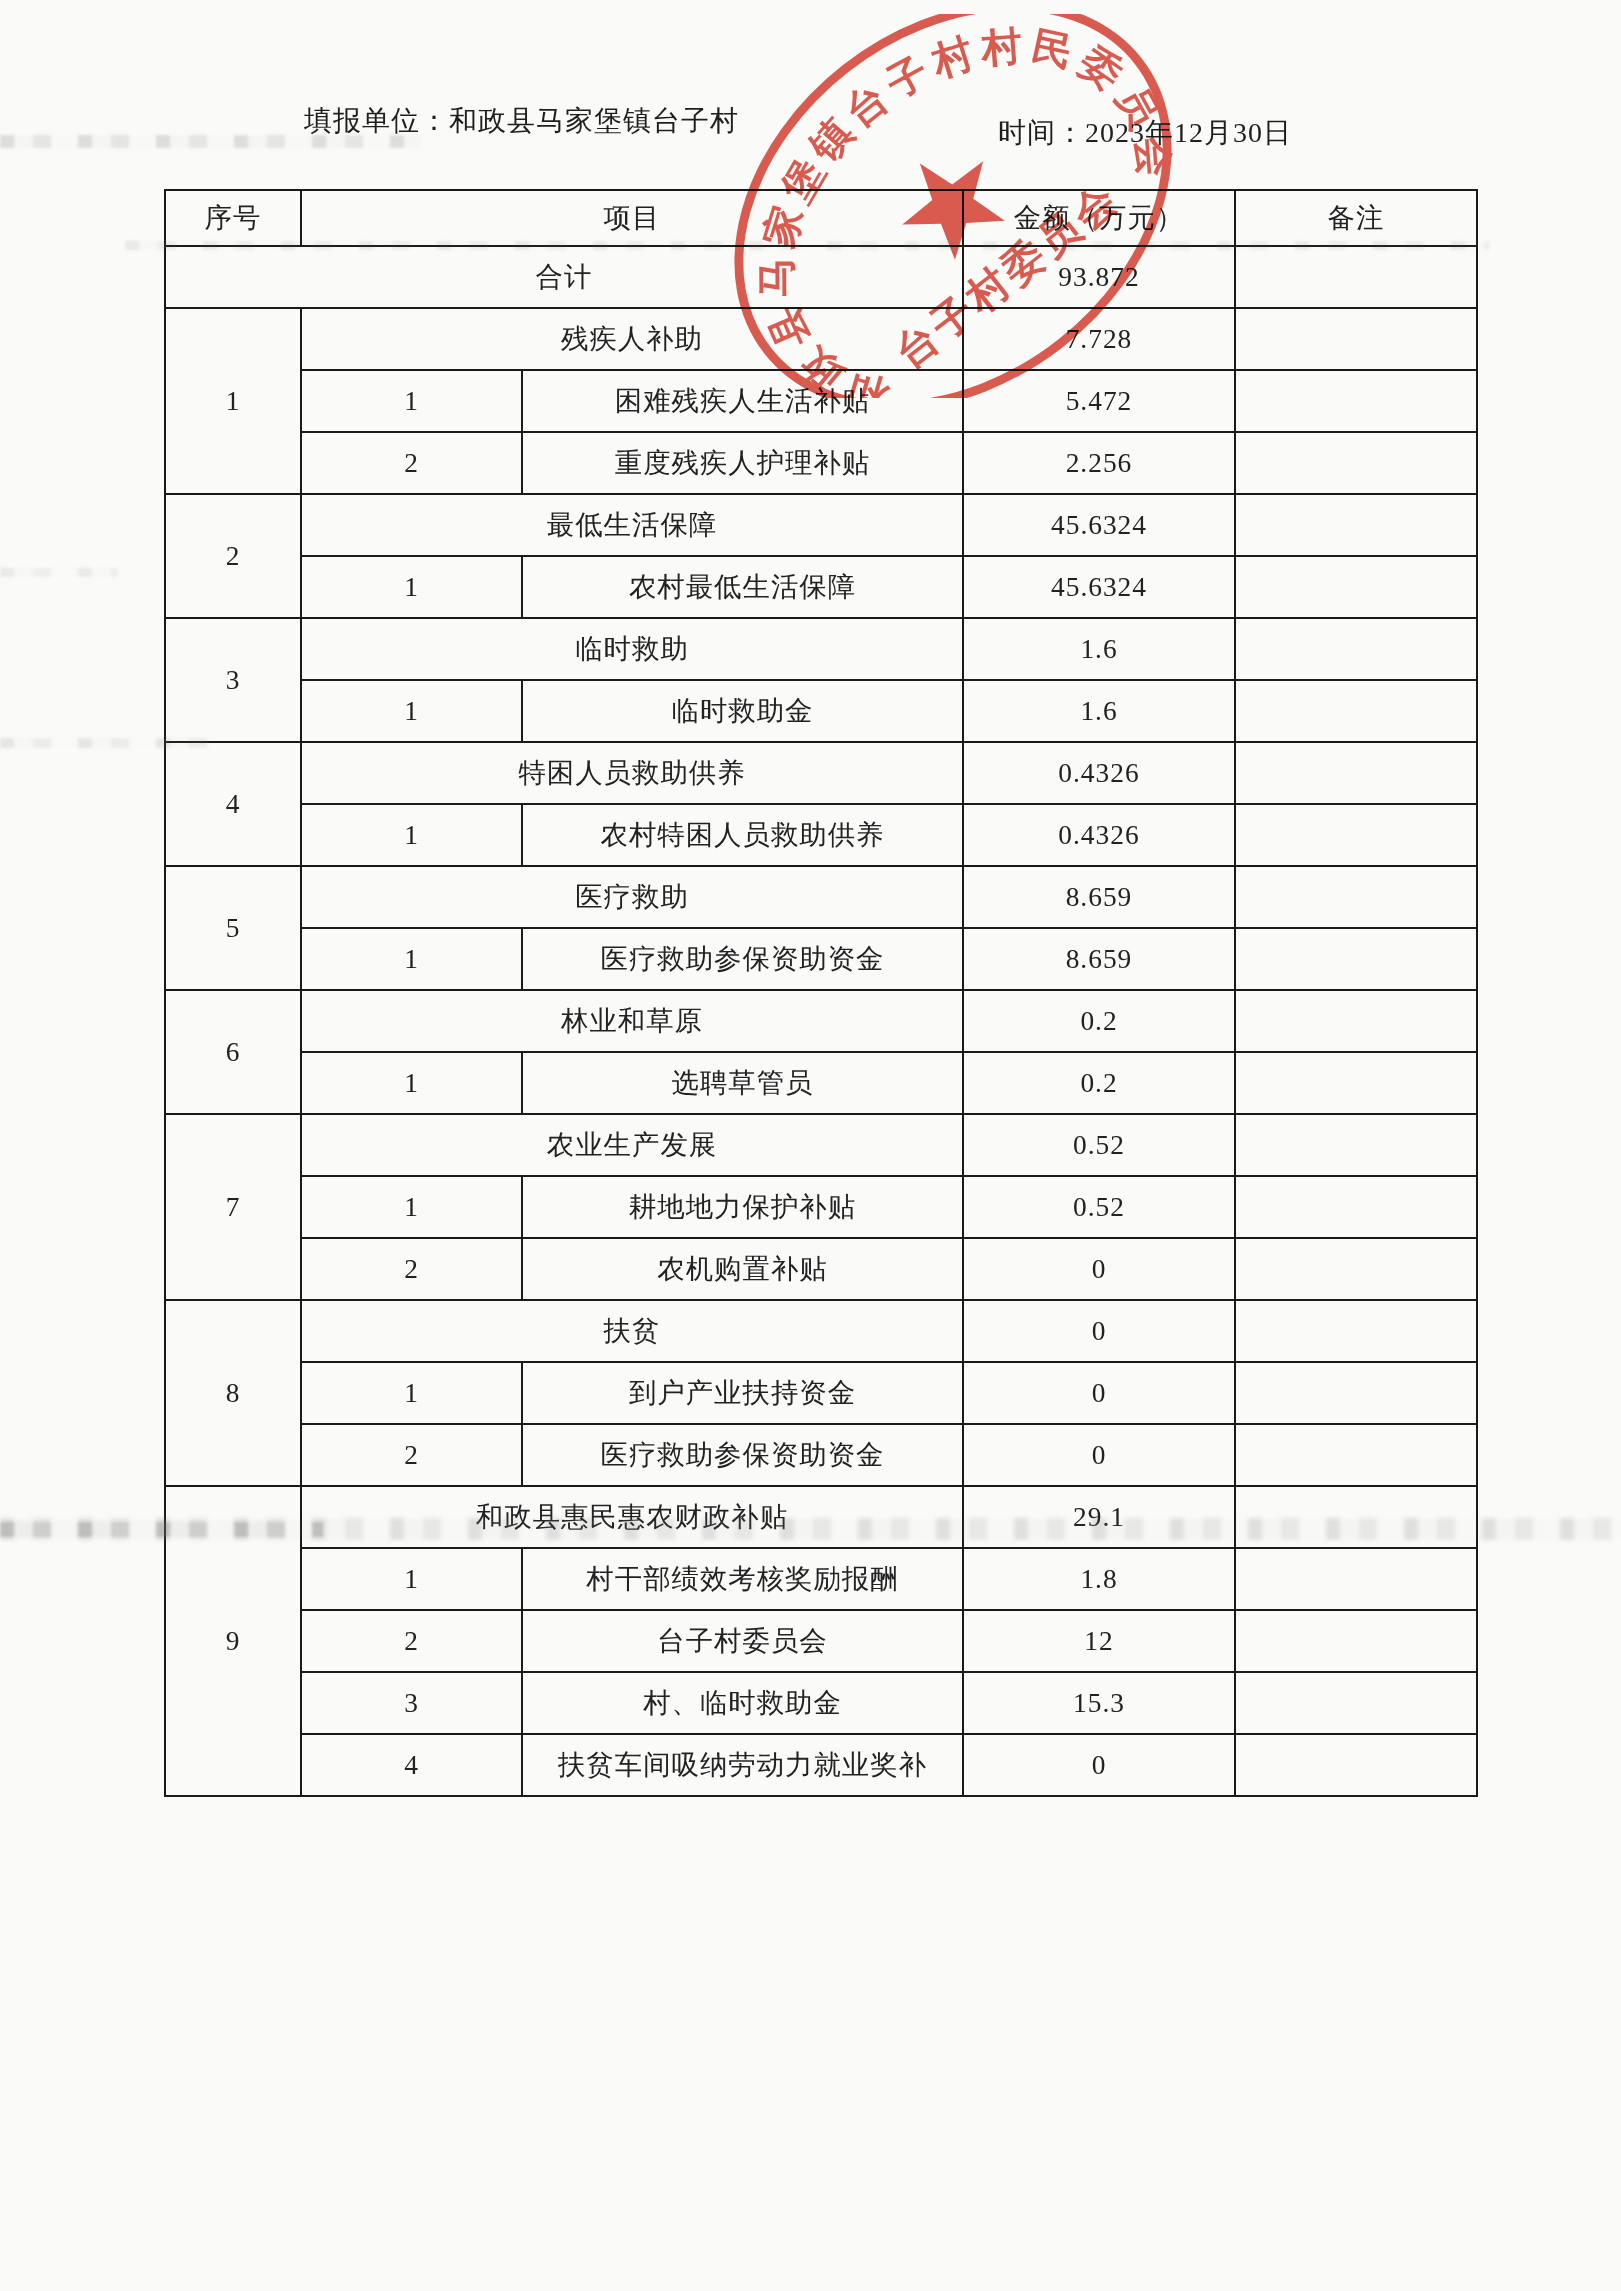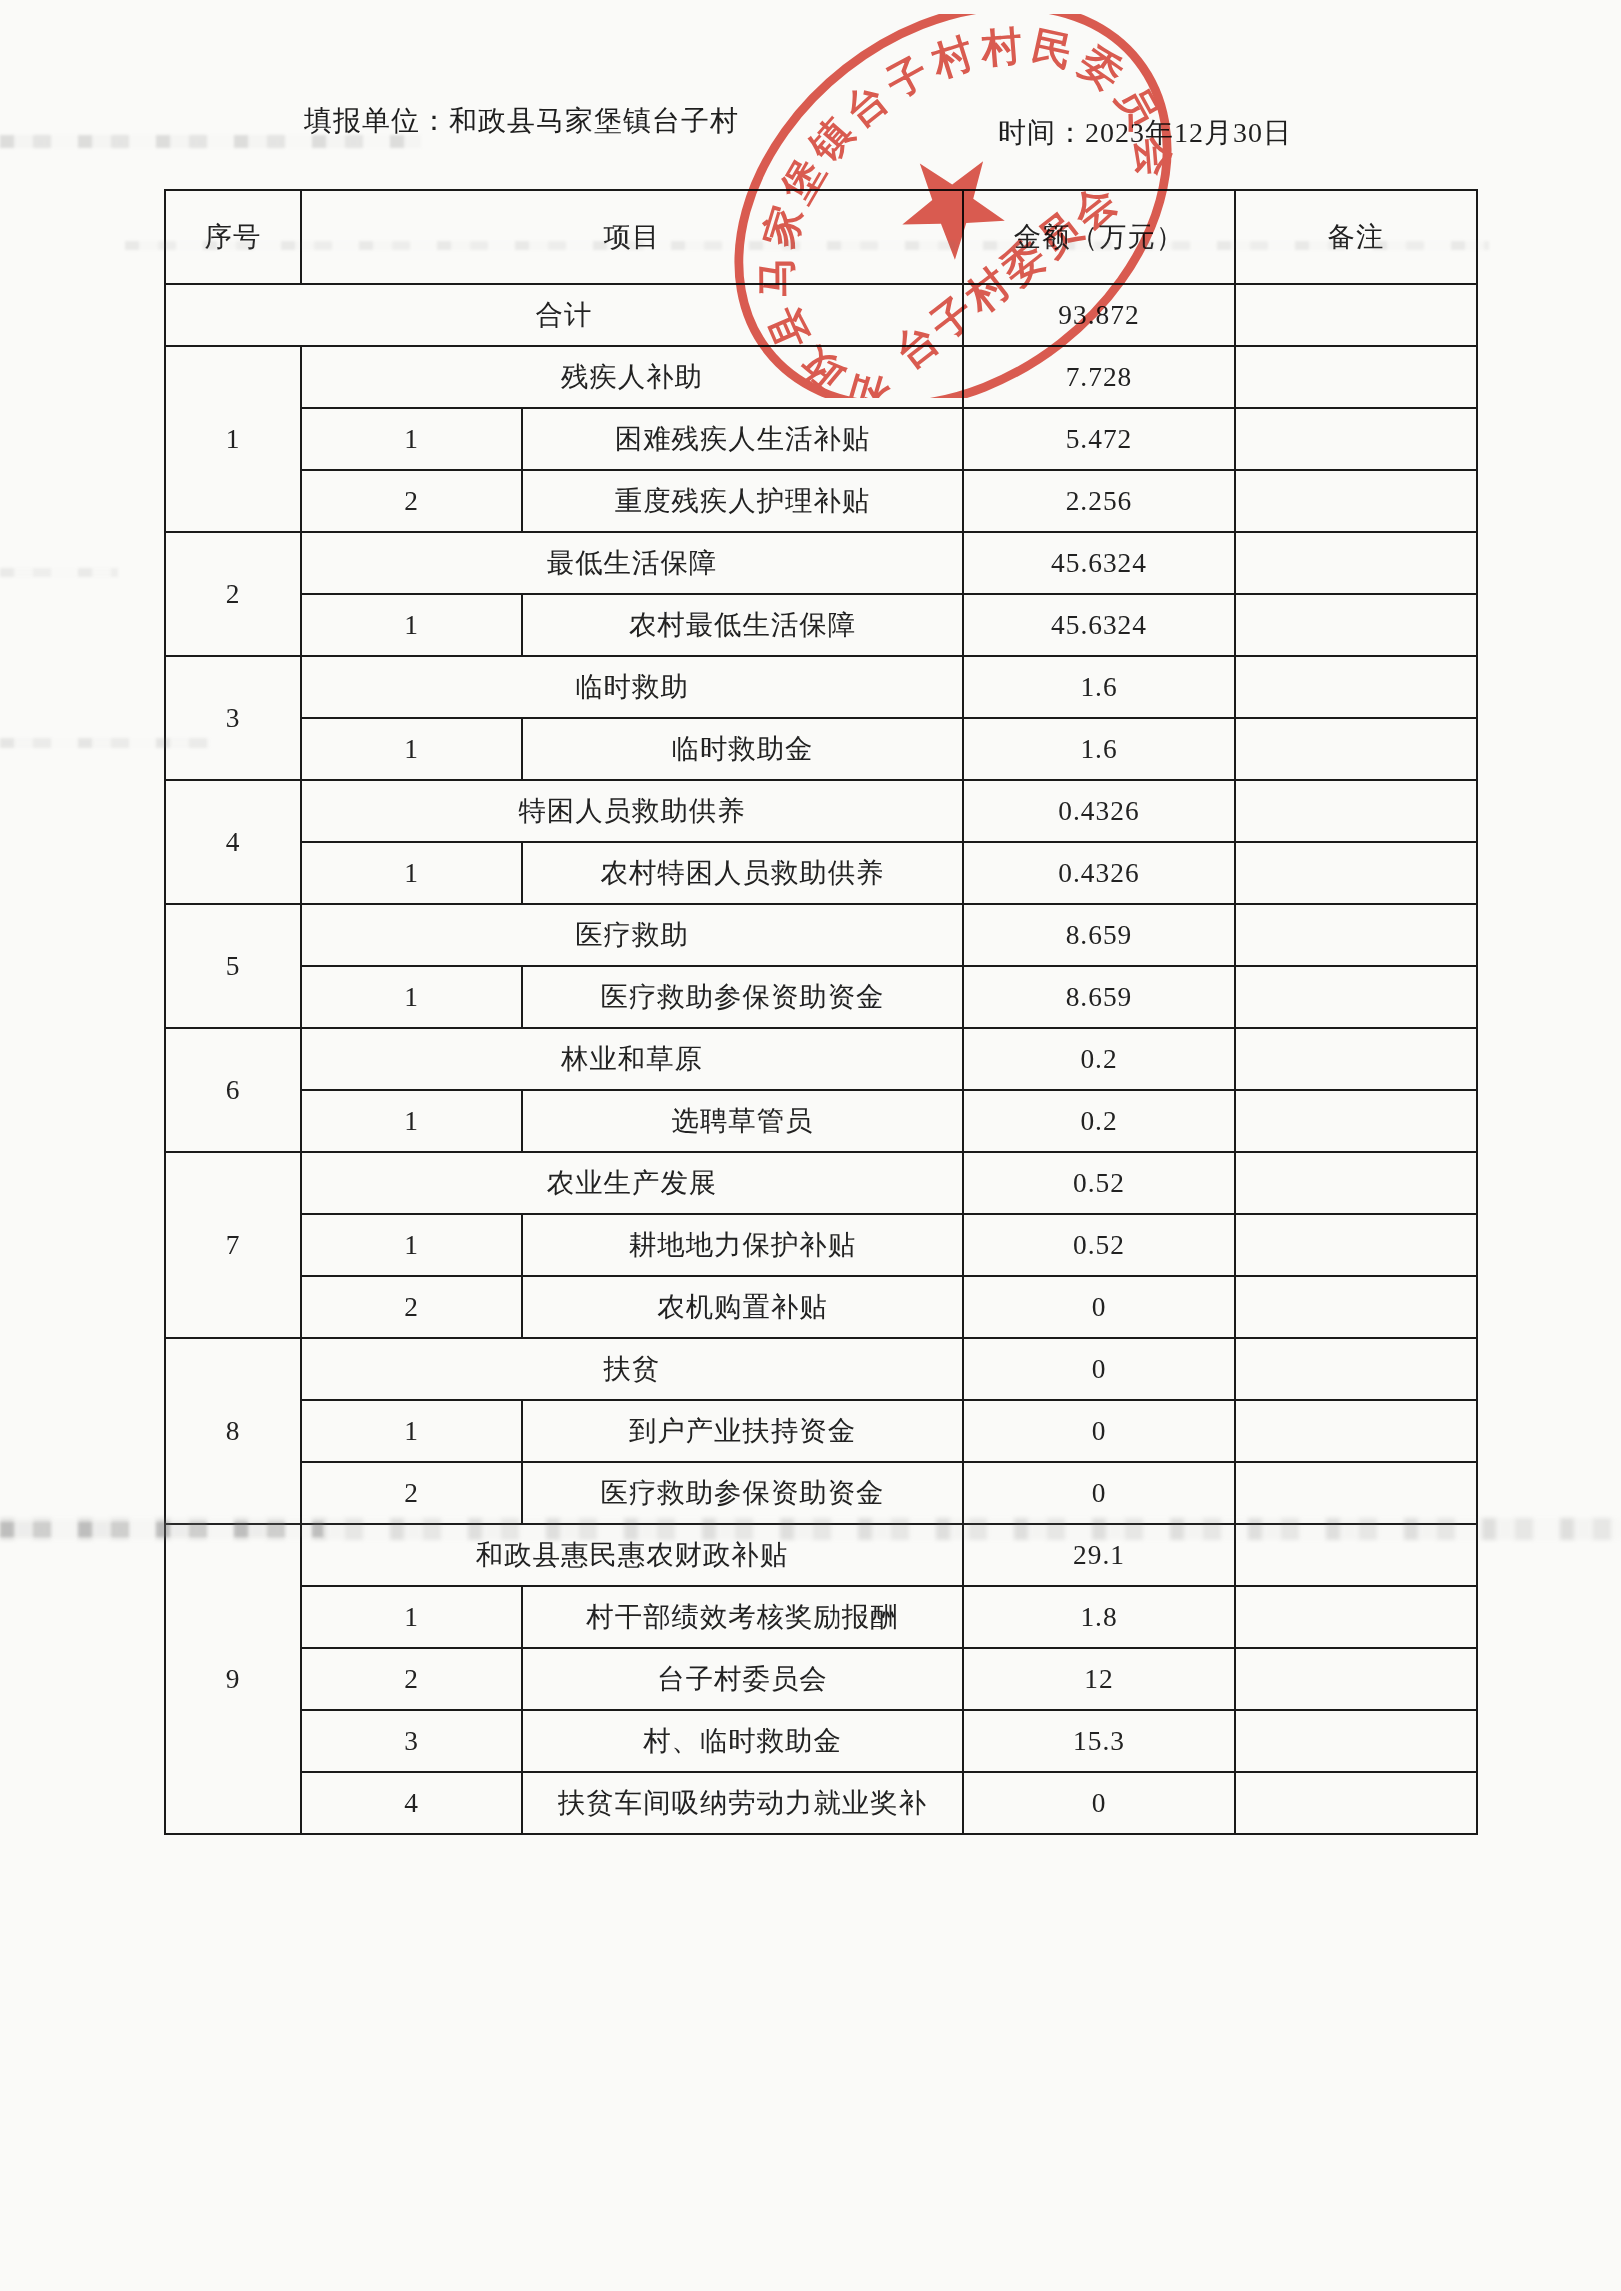--- a/index.html
+++ b/index.html
@@ -36,21 +36,21 @@
   table.grid td{
     border:2px solid #1a1a1a;
     text-align:center;vertical-align:middle;
     font-size:27.4px;
     padding:0 3.9px;
     color:#222;
     letter-spacing:1px;
     overflow:hidden;
     white-space:nowrap;
   }
-  tr.hdr{height:94px;}
+  tr.hdr{height:56px;}
   tr.row{height:62px;}
   td.num{font-size:28px;letter-spacing:2px;margin-left:36px;}
   
   .stamp{
     position:absolute;top:13.7px;left:698px;
     width:510px;height:384px;
     opacity:.82;
     mix-blend-mode:multiply;
     pointer-events:none;
   }

